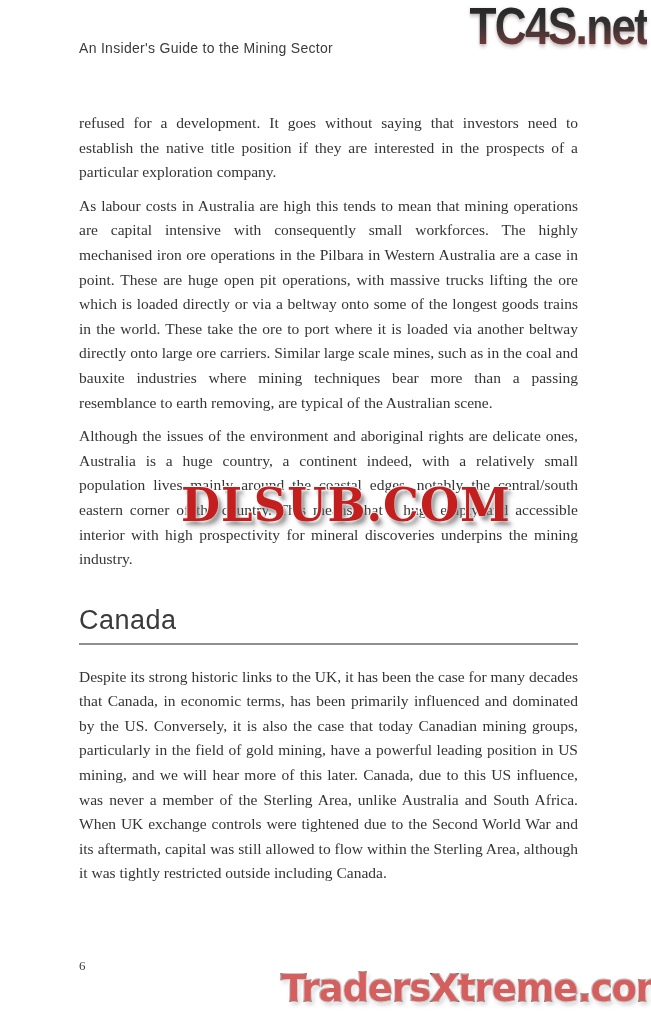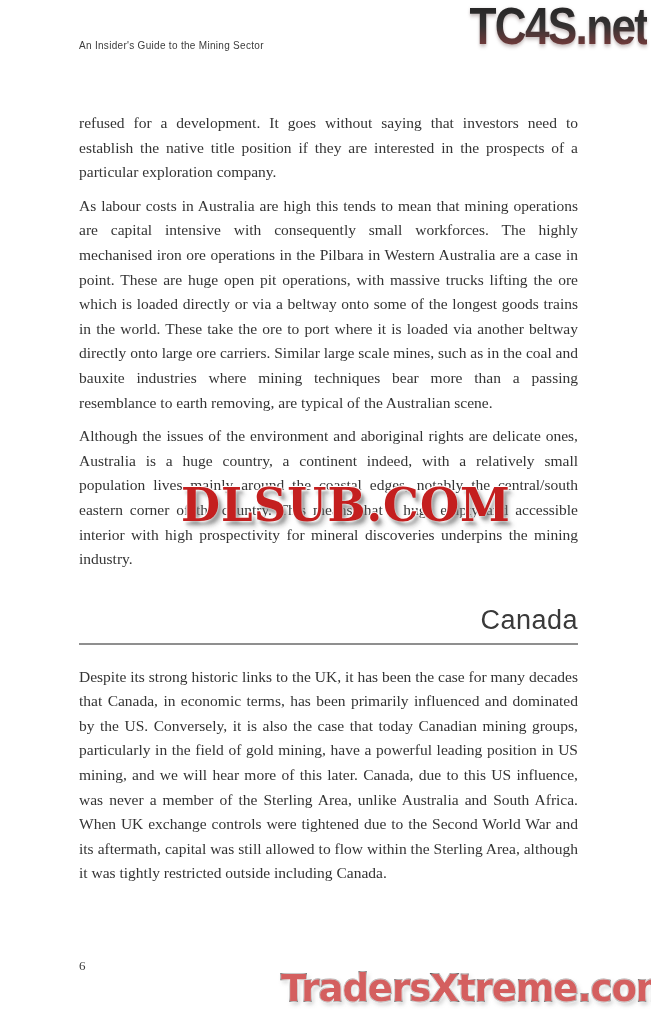--- a/index.html
+++ b/index.html
@@ -6,21 +6,21 @@
   .page{
     position:relative;
     width:651px;height:1024px;
     background:#ffffff;
     overflow:hidden;
     font-family:"Liberation Serif", serif;
   }
   .running-header{
     position:absolute;left:79px;top:40px;
     font-family:"Liberation Sans", sans-serif;
-    font-size:10px;color:#3b3b3b;letter-spacing:0.3px;
+    font-size:14px;color:#3b3b3b;letter-spacing:0.3px;
   }
   .tc4s-logo{
     position:absolute;right:4px;top:0px;
     font-family:"Liberation Sans", sans-serif;
     font-weight:bold;font-size:52px;line-height:1;
     letter-spacing:-2px;
     transform:scaleX(0.85);transform-origin:100% 0;
     background:linear-gradient(180deg,#222222 0%,#353333 50%,#6e3a3a 85%,#8c4444 100%);
     -webkit-background-clip:text;background-clip:text;
     color:transparent;
@@ -30,21 +30,21 @@
     position:absolute;left:79px;top:100px;width:499px;
     font-size:15.5px;line-height:24.6px;color:#343434;
     text-align:justify;
     margin-top:11px;
   }
   .body-block p{margin:0 0 9px 0;}
   .section-heading{
     font-family:"Liberation Sans", sans-serif;
     font-weight:normal;font-size:27px;line-height:34px;
     color:#3a3a3a;letter-spacing:0.5px;
-    margin:31px 0 0 0;text-align:right;
+    margin:31px 0 0 0;text-align:left;
   }
   .section-divider{
     border:none;height:2px;background:#8f8f8f;
     margin:6px 0 0 0;
   }
   .after-rule{margin-top:20px !important;}
   .page-number{
     position:absolute;left:79px;top:958px;
     font-size:13px;color:#3a3a3a;
   }

